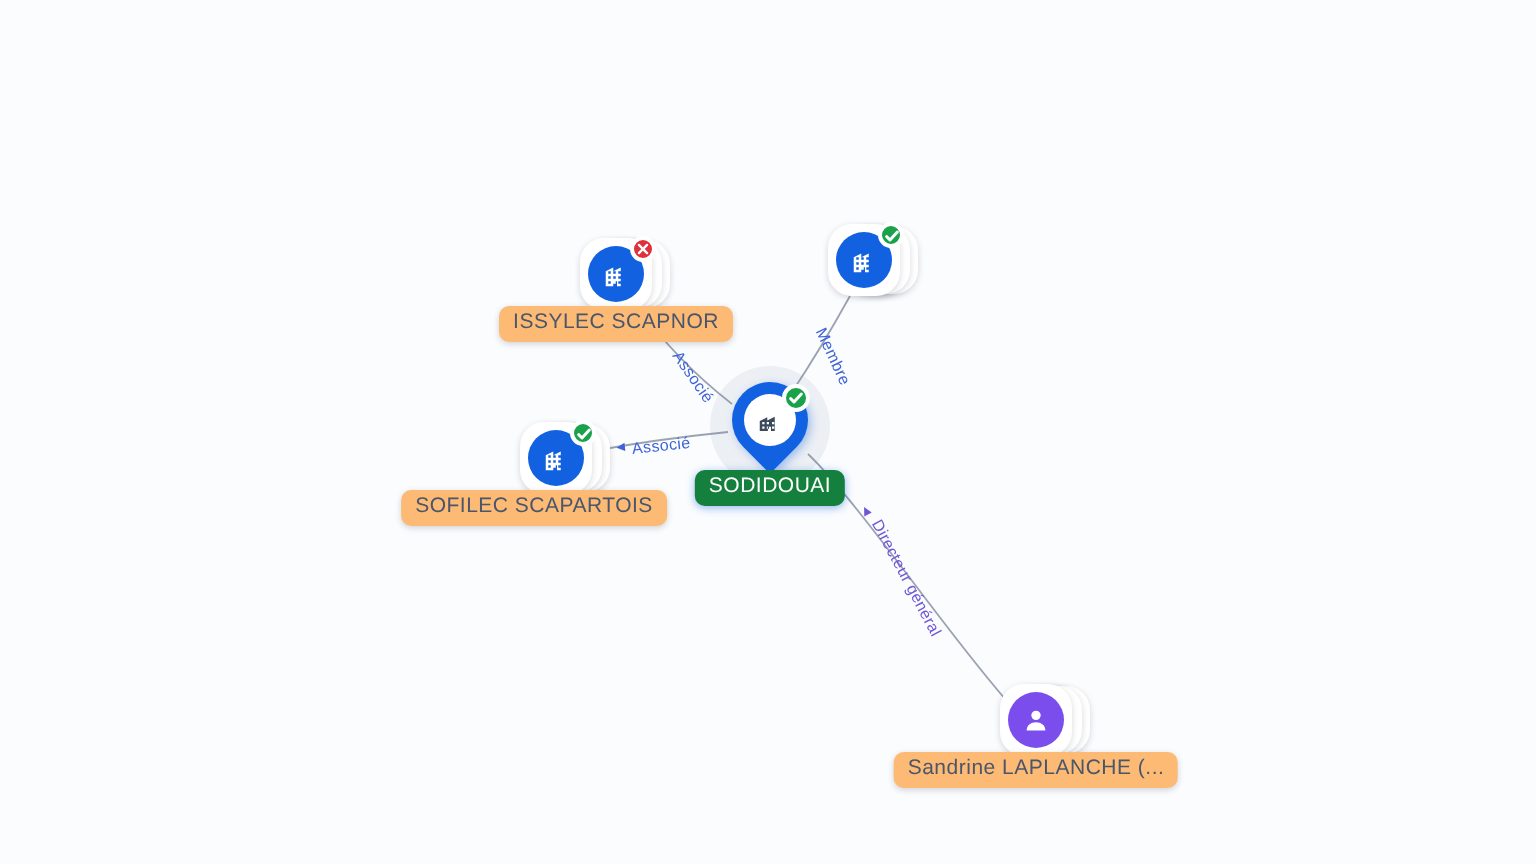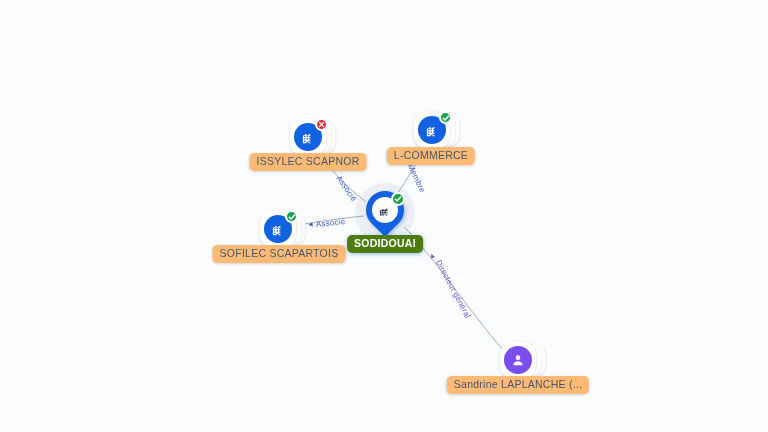--- a/index.html
+++ b/index.html
@@ -81,23 +81,23 @@
     background: #fdba74;
     color: #49566b;
     font-size: 10.5px;
     letter-spacing: .25px;
     padding: 3px 7px 4px 7px;
     border-radius: 5px;
     box-shadow: 0 1px 3px rgba(30,41,59,.20);
     line-height: 11px;
   }
   .node-label.selected {
-    background: #4d7c0f;
+    background: #15803d;
     color: #ffffff;
-    font-weight: bold;
+    font-weight: normal;
     box-shadow: 0 1px 4px rgba(17,97,224,.45);
   }
 
   
   #node-sodidouai-pin {
     position: absolute;
     width: 0; height: 0;
   }
   .pin-halo {
     position: absolute;
@@ -206,38 +206,37 @@
       <svg width="15" height="15" viewBox="0 0 24 24" fill="#ffffff">
         <path d="M3 21V9l6-3v3l6-3v15h-3v-4h-3v4H3zm2-2h2v-2H5v2zm0-4h2v-2H5v2zm0-4h2V9H5v2zm4 8h2v-2H9v2zm0-4h2v-2H9v2zm0-4h2V9H9v2zm4 8h2v-2h-2v2zm0-4h2v-2h-2v2zm0-4h2V9h-2v2z"></path>
       </svg>
     </div>
     <div class="badge ok">
       <svg width="8" height="8" viewBox="0 0 24 24" fill="none" stroke="#ffffff" stroke-width="4.5" stroke-linecap="round" stroke-linejoin="round">
         <polyline points="4,13 9,18 20,6"></polyline>
       </svg>
     </div>
   </div>
-  <div class="node-label" style="left:431px;top:147px;">L-COMMERCE</div>
 
   <div class="node" id="n-sofilec" style="left:278px;top:229px;">
     <div class="stack s3"></div>
     <div class="stack s2"></div>
     <div class="stack s1"></div>
     <div class="icon-circle company">
       <svg width="15" height="15" viewBox="0 0 24 24" fill="#ffffff">
         <path d="M3 21V9l6-3v3l6-3v15h-3v-4h-3v4H3zm2-2h2v-2H5v2zm0-4h2v-2H5v2zm0-4h2V9H5v2zm4 8h2v-2H9v2zm0-4h2v-2H9v2zm0-4h2V9H9v2zm4 8h2v-2h-2v2zm0-4h2v-2h-2v2zm0-4h2V9h-2v2z"></path>
       </svg>
     </div>
     <div class="badge ok">
       <svg width="8" height="8" viewBox="0 0 24 24" fill="none" stroke="#ffffff" stroke-width="4.5" stroke-linecap="round" stroke-linejoin="round">
         <polyline points="4,13 9,18 20,6"></polyline>
       </svg>
     </div>
   </div>
-  <div class="node-label" style="left:279px;top:245px;text-align:right;">SOFILEC SCAPARTOIS</div>
+  <div class="node-label" style="left:267px;top:245px;text-align:right;">SOFILEC SCAPARTOIS</div>
 
   <div class="node" id="n-sandrine" style="left:518px;top:360px;">
     <div class="stack s3"></div>
     <div class="stack s2"></div>
     <div class="stack s1"></div>
     <div class="icon-circle person">
       <svg width="14" height="14" viewBox="0 0 24 24" fill="#ffffff">
         <circle cx="12" cy="8" r="4"></circle>
         <path d="M4 21c0-4.4 3.6-7 8-7s8 2.6 8 7z"></path>
       </svg>

